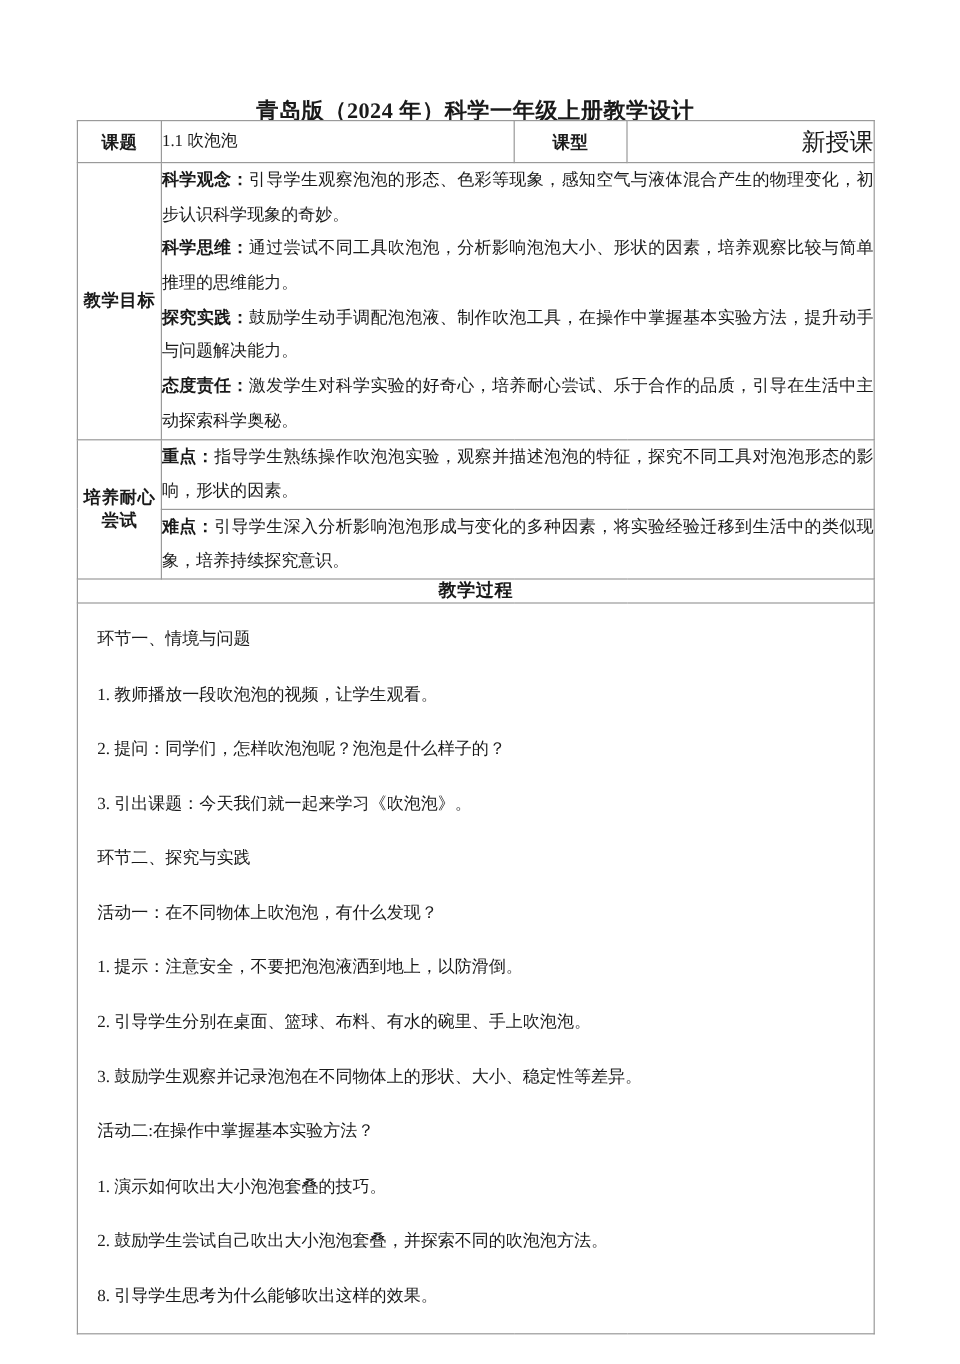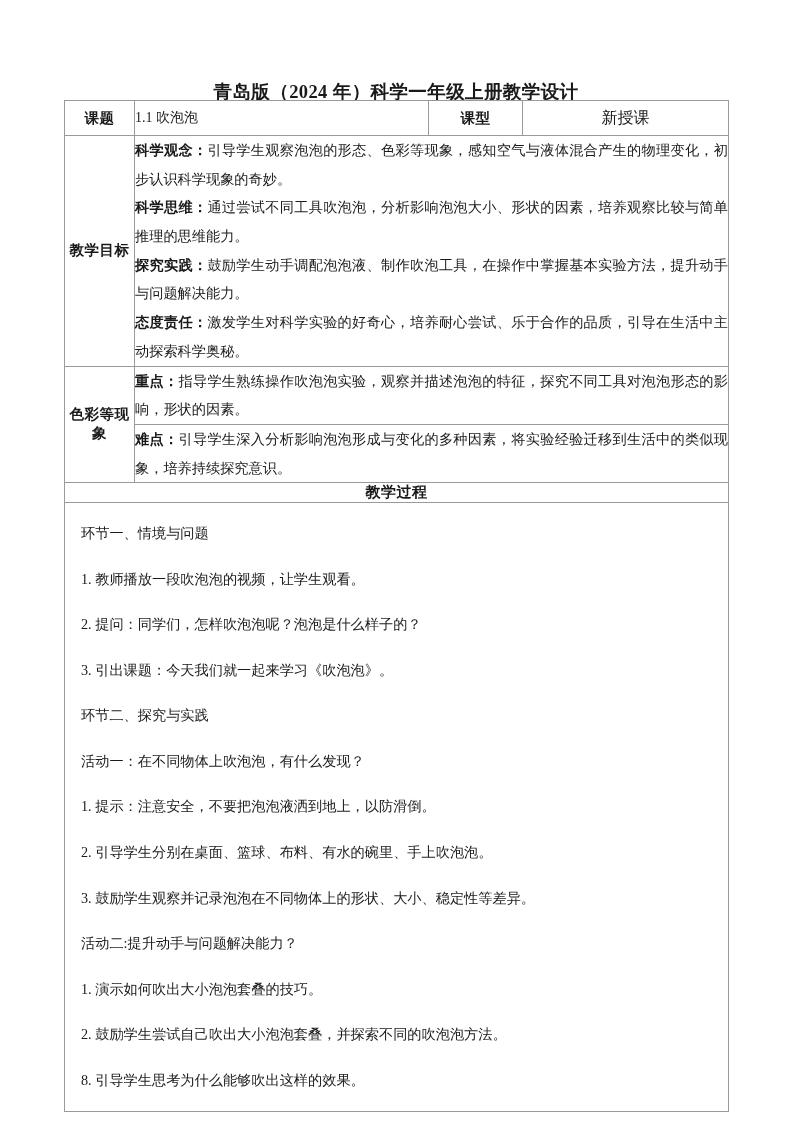--- a/index.html
+++ b/index.html
@@ -78,22 +78,22 @@
 
   .cell-pad {
     padding: 6px 7px 6px 8px;
   }
 
   .val-left {
     font-size: 14px;
     padding: 7px 8px;
   }
   .val-center {
-    font-size: 16px;
-    text-align: center;
+    font-size: 20px;
+    text-align: right;
     padding: 7px 8px;
   }
 
   
   .para {
     font-size: 14.2px;
     line-height: 2.02;
     text-align: justify;
     text-justify: inter-ideograph;
     margin: 0;
@@ -160,21 +160,21 @@
           <p class="para">
             <b>探究实践</b><b>：</b><span>鼓励学生动手调配泡泡液、制作吹泡工具，在操作中掌握基本实验方法，提升动手与问题解决能力。</span>
           </p>
           <p class="para">
             <b>态度责任</b><b>：</b><span>激发学生对科学实验的好奇心，培养耐心尝试、乐于合作的品质，引导在生活中主动探索科学奥秘。</span>
           </p>
         </td>
       </tr>
 
       <tr>
-        <td class="lbl" rowspan="2">色彩等现象</td>
+        <td class="lbl" rowspan="2">培养耐心尝试</td>
         <td class="diff-cell" colspan="3">
           <p class="para">
             <b>重点</b><b>：</b><span>指导学生熟练操作吹泡泡实验，观察并描述泡泡的特征，探究不同工具对泡泡形态的影响，形状的因素。</span>
           </p>
         </td>
       </tr>
 
       <tr>
         <td class="diff-cell" colspan="3">
           <p class="para">
@@ -191,21 +191,21 @@
         <td class="process-cell" colspan="4">
           <p class="pline">环节一、情境与问题</p>
           <p class="pline">1. 教师播放一段吹泡泡的视频，让学生观看。</p>
           <p class="pline">2. 提问：同学们，怎样吹泡泡呢？泡泡是什么样子的？</p>
           <p class="pline">3. 引出课题：今天我们就一起来学习《吹泡泡》。</p>
           <p class="pline">环节二、探究与实践</p>
           <p class="pline">活动一：在不同物体上吹泡泡，有什么发现？</p>
           <p class="pline">1. 提示：注意安全，不要把泡泡液洒到地上，以防滑倒。</p>
           <p class="pline">2. 引导学生分别在桌面、篮球、布料、有水的碗里、手上吹泡泡。</p>
           <p class="pline">3. 鼓励学生观察并记录泡泡在不同物体上的形状、大小、稳定性等差异。</p>
-          <p class="pline">活动二:提升动手与问题解决能力？</p>
+          <p class="pline">活动二:在操作中掌握基本实验方法？</p>
           <p class="pline">1. 演示如何吹出大小泡泡套叠的技巧。</p>
           <p class="pline">2. 鼓励学生尝试自己吹出大小泡泡套叠，并探索不同的吹泡泡方法。</p>
           <p class="pline">8. 引导学生思考为什么能够吹出这样的效果。</p>
         </td>
       </tr>
     </tbody>
   </table>
 
 </div>
 

